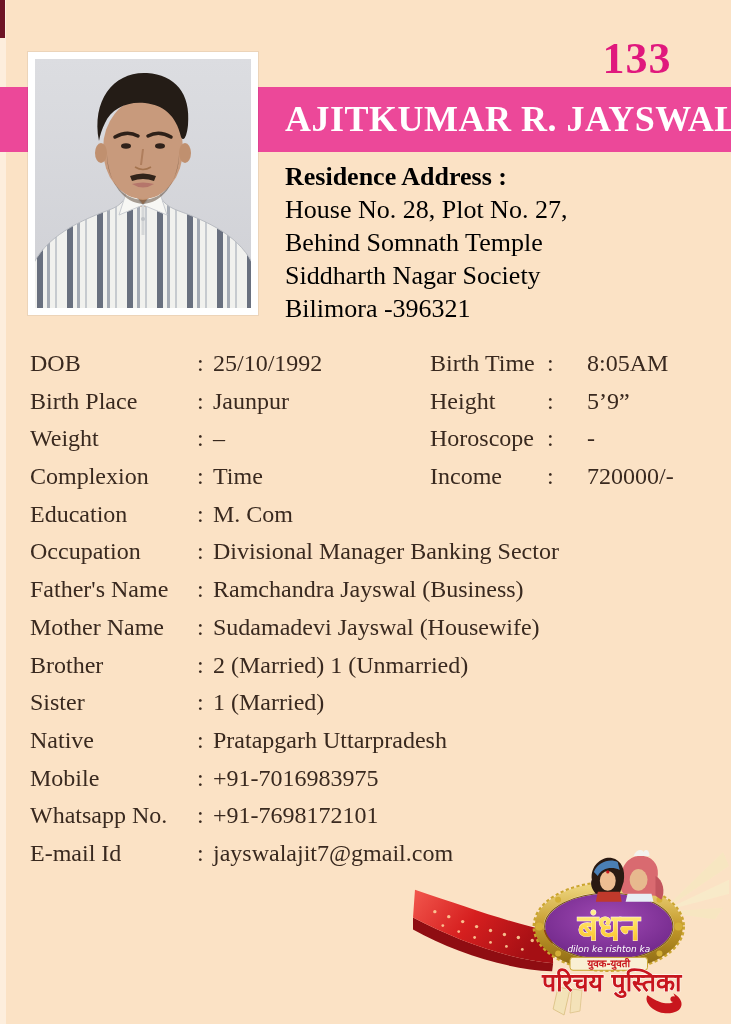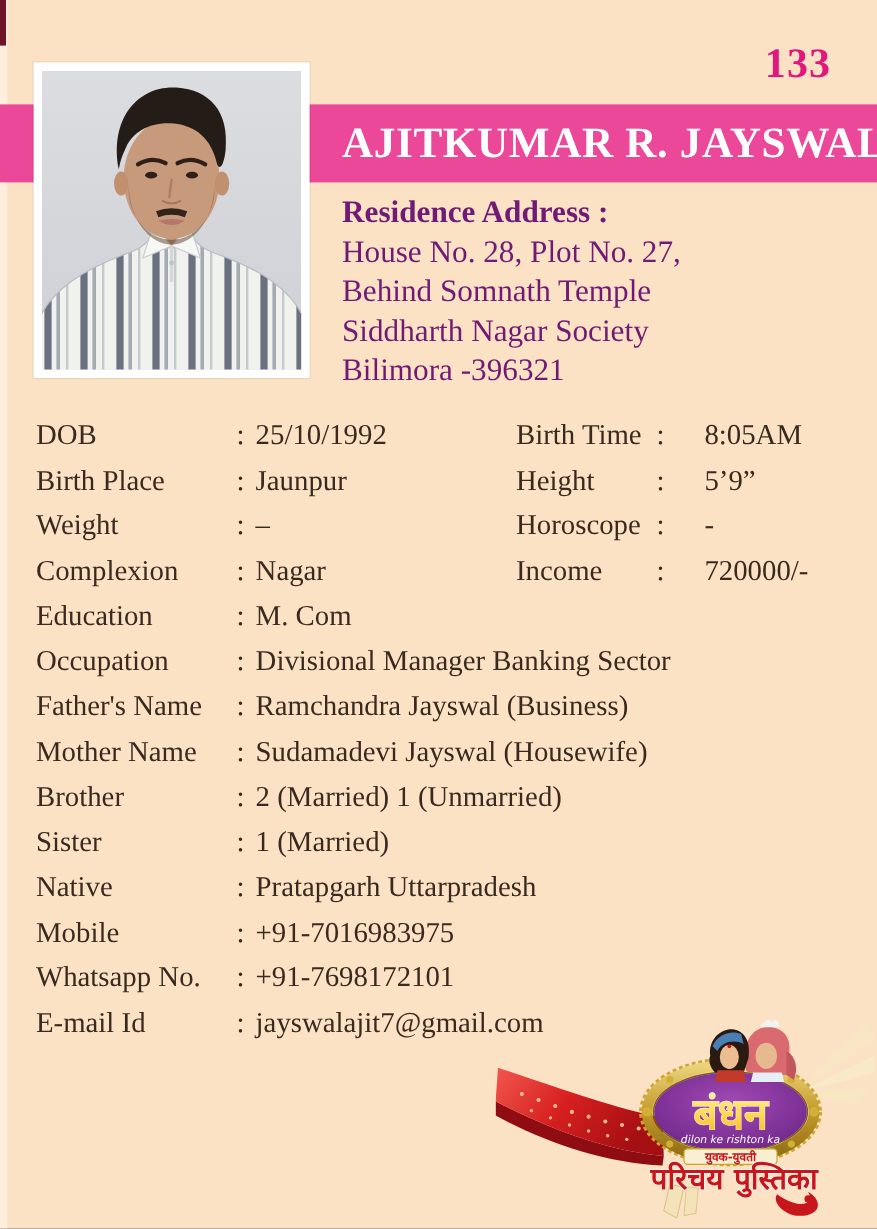--- a/index.html
+++ b/index.html
@@ -6,22 +6,22 @@
   .page{
     position:relative;width:731px;height:1024px;margin:0 auto;
     background:#fbe2c5;overflow:hidden;
     font-family:"Liberation Serif","DejaVu Serif",serif;
     color:#39291f;
   }
   .edge-light{position:absolute;left:0;top:0;width:6px;height:100%;background:rgba(255,255,255,.42);}
   .edge-dark{position:absolute;left:0;top:0;width:5px;height:38px;background:#6d1426;}
 
   .page-number{
-    position:absolute;top:33px;left:620px;width:90px;
-    font-size:35px;font-weight:bold;color:#e0187d;text-align:center;
+    position:absolute;top:33px;left:592px;width:90px;
+    font-size:44px;font-weight:bold;color:#e0187d;text-align:center;
     letter-spacing:1px;
   }
   .banner{
     position:absolute;left:0;top:87px;width:731px;height:65px;
     background:#ec4899;
   }
   .person-name{
     position:absolute;left:285px;top:0;height:65px;line-height:65px;
     color:#ffffff;font-size:36px;font-weight:bold;letter-spacing:.5px;
     white-space:nowrap;
@@ -29,21 +29,21 @@
   .photo-frame{
     position:absolute;left:28px;top:52px;width:230px;height:263px;
     background:#ffffff;padding:7px;box-sizing:border-box;
     box-shadow:0 0 0 1px rgba(0,0,0,.06);
     z-index:2;
   }
   .photo-frame svg{display:block;width:216px;height:249px;}
 
   .address{
     position:absolute;left:285px;top:160px;width:430px;
-    font-size:26px;line-height:33px;color:#701a75;
+    font-size:26px;line-height:33px;color:#000000;
   }
   .address .head{font-weight:bold;}
 
   .details{
     position:absolute;left:30px;top:338px;width:688px;
     font-size:24px;color:#39291f;
   }
   .drow{
     display:grid;
     grid-template-columns:167px 16px 217px 117px 40px 1fr;
@@ -147,21 +147,21 @@
       <span class="lbl">Weight</span>
       <span class="col">:</span>
       <span class="val">–</span>
       <span class="lbl">Horoscope</span>
       <span class="col">:</span>
       <span class="val">-</span>
     </div>
     <div class="drow">
       <span class="lbl">Complexion</span>
       <span class="col">:</span>
-      <span class="val">Nagar</span>
+      <span class="val">Time</span>
       <span class="lbl">Income</span>
       <span class="col">:</span>
       <span class="val">720000/-</span>
     </div>
     <div class="drow">
       <span class="lbl">Education</span>
       <span class="col">:</span>
       <span class="val wide">M. Com</span>
     </div>
     <div class="drow">

